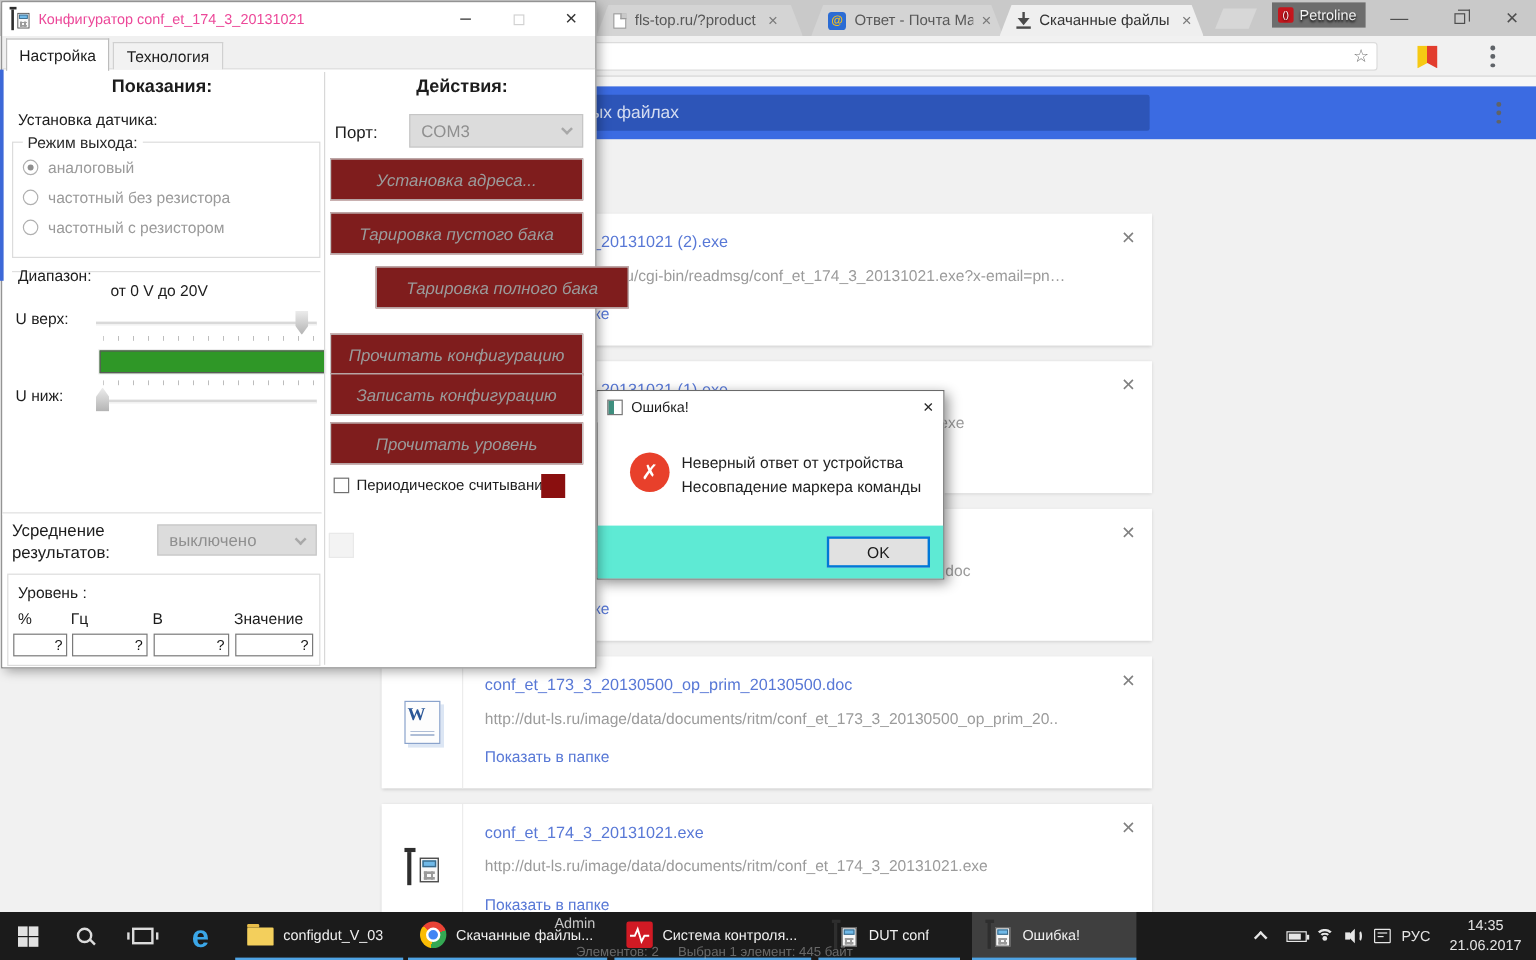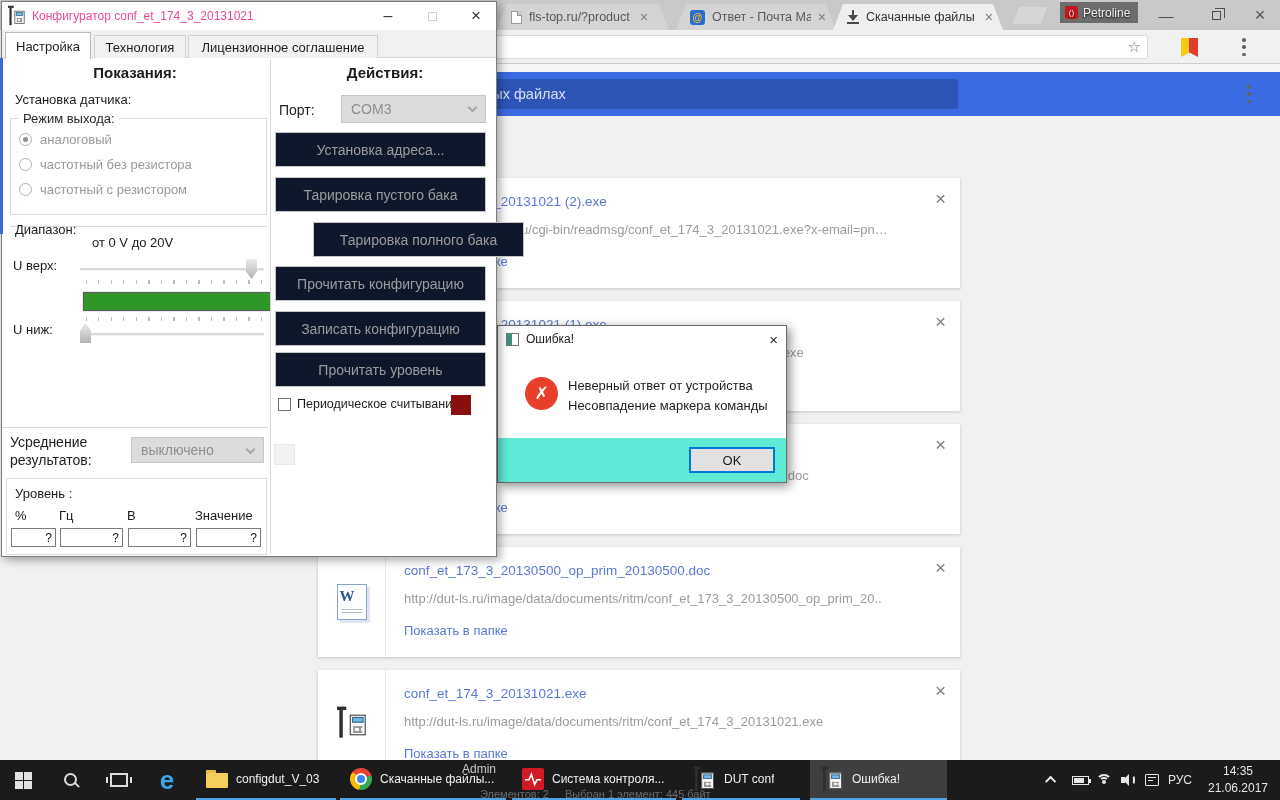--- a/index.html
+++ b/index.html
@@ -128,22 +128,22 @@
     background:repeating-linear-gradient(90deg,#bdbdbd 0 1px,transparent 1px 12.5px);}
   .thumb{position:absolute;width:11px;height:20px;background:linear-gradient(#ececec,#b3b3b3);}
   .thumb.down{clip-path:polygon(0 0,100% 0,100% 62%,50% 100%,0 62%);}
   .thumb.up{clip-path:polygon(50% 0,100% 38%,100% 100%,0 100%,0 38%);}
   #greenbar{position:absolute;left:81px;top:290px;width:188px;height:19px;background:#2f9727;
     border:1px solid #5a5a5a;box-shadow:0 0 0 1px #e9e9e9;}
   .combo{position:absolute;background:#dcdcdc;border:1px solid #c6c6c6;color:#8f8f8f;
     display:flex;align-items:center;padding-left:9px;font-size:14px;}
   .combo .chev{position:absolute;right:9px;top:40%;width:7px;height:7px;border-right:2px solid #a8a8a8;
     border-bottom:2px solid #a8a8a8;transform:translateY(-30%) rotate(45deg);}
-  .dbtn{position:absolute;left:273px;width:211px;height:35px;background:#0f172a;border:1px solid #c6c6c6;
-    color:#9b9b9b;font-size:14px;display:flex;align-items:center;justify-content:center;}
+  .dbtn{position:absolute;left:273px;width:211px;height:35px;background:#7f1d1d;border:1px solid #c6c6c6;
+    color:#9b9b9b;font-size:14px;display:flex;align-items:center;justify-content:center;font-style:italic;}
   .qfield{position:absolute;height:19px;background:#fff;border:1px solid #7a7a7a;font-size:12px;
     color:#111;display:flex;align-items:center;justify-content:flex-end;padding-right:3px;}
   #chkbox{position:absolute;left:276px;top:396px;width:13px;height:13px;background:#fff;border:1px solid #707070;}
   #redind{position:absolute;left:449px;top:393px;width:20px;height:20px;}
   #graybox{position:absolute;left:272px;top:442px;width:21px;height:21px;background:#f3f3f3;border:1px solid #e9e9e9;}
 
   
   #taskbar{position:absolute;left:0;top:760px;width:1280px;height:40px;background:#1b1b1b;z-index:30;
     color:#e8e8e8;}
   .tbico{position:absolute;top:0;width:46px;height:40px;display:flex;align-items:center;justify-content:center;}
@@ -341,21 +341,20 @@
       <span id="appmaxghost"></span>
     </span>
     <span class="appwbtn" style="left:452px;font-size:17px;">
       <span>×</span>
     </span>
   </div>
 
   <div id="apptabrow">
     <div class="apptab active">Настройка</div>
     <div class="apptab t2">Технология</div>
-    <div class="apptab t3">Лицензионное соглашение</div>
   </div>
 
   <div id="appcontent">
 
     <div class="colhdr" style="left:0;width:266px;top:6px;">Показания:</div>
     <div class="abs" style="left:13px;top:34px;">Установка датчика:</div>
 
     <div class="grp" style="left:8px;top:60px;width:257px;height:97px;">
       <span class="legend">Режим выхода:</span>
       <span class="radio sel" style="left:8px;top:14px;"></span>
@@ -407,21 +406,21 @@
 
     <div class="colhdr" style="left:270px;width:226px;top:6px;">Действия:</div>
     <div class="abs" style="left:277px;top:44px;font-size:14px;">Порт:</div>
     <div class="combo" style="left:339px;top:37px;width:145px;height:28px;">
       <span>COM3</span>
       <span class="chev"></span>
     </div>
     <div class="dbtn" style="top:74px;">Установка адреса...</div>
     <div class="dbtn" style="top:119px;">Тарировка пустого бака</div>
     <div class="dbtn" style="top:164px;margin-left:38px;">Тарировка полного бака</div>
-    <div class="dbtn" style="top:208px;">Прочитать конфигурацию</div>
+    <div class="dbtn" style="top:220px;">Прочитать конфигурацию</div>
     <div class="dbtn" style="top:253px;">Записать конфигурацию</div>
     <div class="dbtn" style="top:294px;">Прочитать уровень</div>
     <div id="chkbox" style="top:340px;"></div>
     <div class="abs" style="left:295px;top:339px;font-size:12.5px;">Периодическое считывание</div>
     <div id="redind" style="top: 337px; background: rgb(138, 15, 15);"></div>
     <div id="graybox" style="top:386px;"></div>
   </div>
 </div>
 <div id="bluesliver"></div>
 

